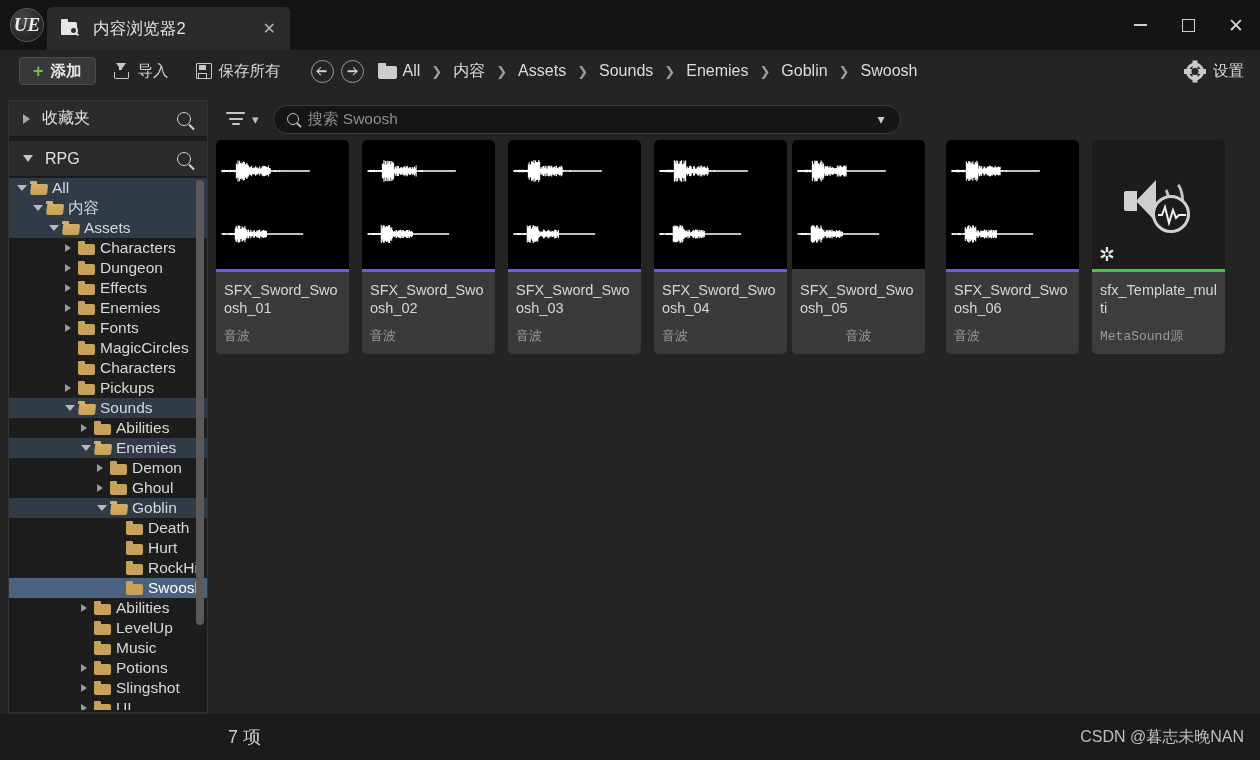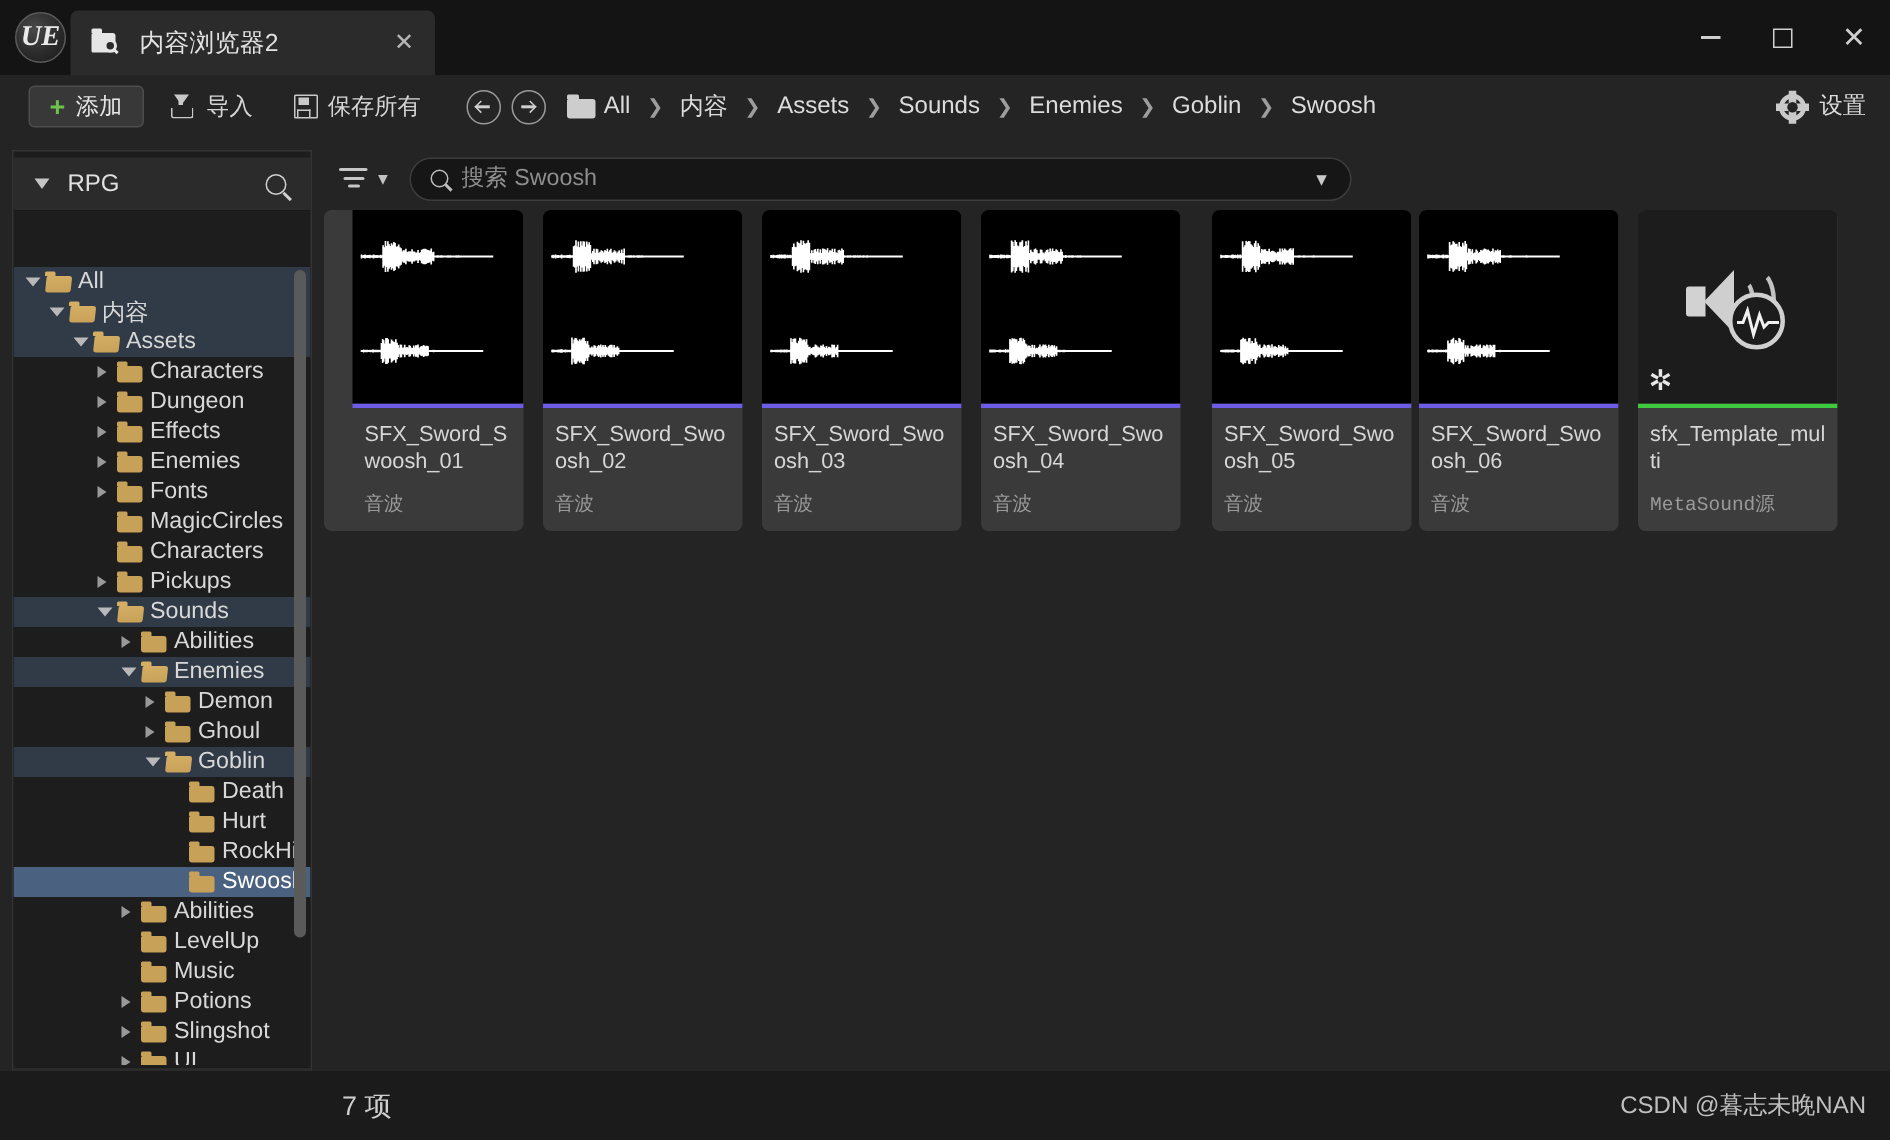--- a/index.html
+++ b/index.html
@@ -66,21 +66,21 @@
   .toolbar {
     position:absolute; left:0; top:50px; width:1260px; height:42px;
     background:#242424; display:flex; align-items:center;
   }
   .tb-add {
     margin-left:19px; height:28px; padding:0 13px;
     background:#383838; border:1px solid #4d4d4d; border-radius:4px;
     display:flex; align-items:center; gap:7px; cursor:pointer;
   }
   .plus { font-size:18px; color:#6cc24a; line-height:1; font-weight:bold; }
-  .tb-add span.lbl { font-size:15.5px; color:#e6e6e6; }
+  .tb-add span.lbl { font-size:15.5px; color:#e6e6e6;font-weight:bold; }
   .tb-btn {
     height:28px; padding:0 9px; margin-left:9px;
     display:flex; align-items:center; gap:7px; cursor:pointer; border-radius:3px;
   }
   .tb-btn span.lbl { font-size:15.5px; color:#d5d5d5; }
   .ico-import { width:17px; height:16px; position:relative; }
   .ico-import .arr {
     position:absolute; left:2px; top:0; width:0; height:0;
     border-left:5px solid transparent; border-right:5px solid transparent;
     border-top:7px solid #c9c9c9;
@@ -419,20 +419,25 @@
       </div>
     <div class="settings">
       <span class="gear">
           <i class="gear-in"></i>
         </span>
       <span class="lbl">设置</span>
     </div>
   </div>
 
   <div class="leftpanel">
+    <div class="panel-head">
+      <span class="tri right"></span>
+      <span class="ttl">收藏夹</span>
+      <span class="mag-ico"></span>
+    </div>
     <div class="panel-head second">
       <span class="tri down"></span>
       <span class="ttl">RPG</span>
       <span class="mag-ico"></span>
     </div>
     <div class="tree" id="tree">
         <div class="tnode sel-soft" style="top: 0px; position: absolute; left: 0px; right: 0px;">
           <span class="tarrow down" style="left: 8px;"></span>
           <span class="tfolder open" style="margin-left: 21px;">
             <i class="bd"></i>
@@ -658,21 +663,21 @@
           <i></i>
         </span>
       <span class="cv">▾</span>
       <div class="searchbox">
         <span class="sb-mag"></span>
         <input class="sb-input" placeholder="搜索 Swoosh" style="">
         <span class="sb-chev">▾</span>
       </div>
     </div>
     <div class="tiles" id="tiles">
-        <div class="tile" style="left: 0px; padding-left: 19px;">
+        <div class="tile" style="left: 0px;">
           <div class="thumb"><svg width="133" height="129" viewBox="0 0 133 129">
               <path d="M6.0 29.7L6.0 32.3M6.8 30.2L6.8 31.8M7.6 30.0L7.6 32.0M8.4 29.7L8.4 32.3M9.2 30.2L9.2 31.8M10.0 30.0L10.0 32.0M10.8 30.0L10.8 32.0M11.6 29.9L11.6 32.1M12.4 30.1L12.4 31.9M13.2 30.2L13.2 31.8M14.0 29.7L14.0 32.3M14.8 30.0L14.8 32.0M15.6 30.1L15.6 31.9M16.4 30.0L16.4 32.0M17.2 30.1L17.2 31.9M18.0 30.2L18.0 31.8M18.8 29.8L18.8 32.2M19.6 30.1L19.6 31.9M20.4 23.5L20.4 38.5M21.2 24.8L21.2 37.2M22.0 20.6L22.0 41.4M22.8 24.0L22.8 38.0M23.6 20.8L23.6 41.2M24.4 22.9L24.4 39.1M25.2 24.0L25.2 38.0M26.0 22.2L26.0 39.8M26.8 23.2L26.8 38.8M27.6 21.4L27.6 40.6M28.4 22.0L28.4 40.0M29.2 24.5L29.2 37.5M30.0 24.1L30.0 37.9M30.8 23.0L30.8 39.0M31.6 24.8L31.6 37.2M32.4 25.5L32.4 36.5M33.2 27.7L33.2 34.3M34.0 26.8L34.0 35.2M34.8 26.9L34.8 35.1M35.6 25.8L35.6 36.2M36.4 28.1L36.4 33.9M37.2 27.7L37.2 34.3M38.1 27.5L38.1 34.5M38.9 27.7L38.9 34.3M39.7 26.2L39.7 35.8M40.5 27.6L40.5 34.4M41.3 27.6L41.3 34.4M42.1 28.3L42.1 33.7M42.9 28.4L42.9 33.6M43.7 26.6L43.7 35.4M44.5 28.7L44.5 33.3M45.3 28.2L45.3 33.8M46.1 26.5L46.1 35.5M46.9 26.2L46.9 35.8M47.7 25.8L47.7 36.2M48.5 25.9L48.5 36.1M49.3 26.2L49.3 35.8M50.1 26.6L50.1 35.4M50.9 26.9L50.9 35.1M51.7 27.2L51.7 34.8M52.5 25.6L52.5 36.4M53.3 28.1L53.3 33.9M54.1 27.9L54.1 34.1M54.9 30.3L54.9 31.7M55.7 30.3L55.7 31.7M56.5 30.2L56.5 31.8M57.3 30.2L57.3 31.8M58.1 30.3L58.1 31.7M58.9 30.1L58.9 31.9M59.7 30.1L59.7 31.9M60.5 30.3L60.5 31.7M61.3 30.3L61.3 31.7M62.1 30.3L62.1 31.7M62.9 30.3L62.9 31.7M63.7 30.1L63.7 31.9M64.5 30.3L64.5 31.7M65.3 30.2L65.3 31.8M66.1 30.3L66.1 31.7M66.9 30.3L66.9 31.7M67.7 30.3L67.7 31.7M68.5 30.3L68.5 31.7M69.3 30.2L69.3 31.8M70.1 30.3L70.1 31.7M70.9 30.2L70.9 31.8M71.7 30.3L71.7 31.7M72.5 30.3L72.5 31.7M73.3 30.3L73.3 31.7M74.1 30.3L74.1 31.7M74.9 30.3L74.9 31.7M75.7 30.3L75.7 31.7M76.5 30.3L76.5 31.7M77.3 30.3L77.3 31.7M78.1 30.3L78.1 31.7M78.9 30.3L78.9 31.7M79.7 30.3L79.7 31.7M80.5 30.3L80.5 31.7M81.3 30.3L81.3 31.7M82.1 30.3L82.1 31.7M82.9 30.3L82.9 31.7M83.7 30.3L83.7 31.7M84.5 30.3L84.5 31.7M85.3 30.3L85.3 31.7M86.1 30.3L86.1 31.7M86.9 30.3L86.9 31.7M87.7 30.3L87.7 31.7M88.5 30.3L88.5 31.7M89.3 30.3L89.3 31.7M90.1 30.3L90.1 31.7M90.9 30.3L90.9 31.7M91.7 30.3L91.7 31.7M92.5 30.3L92.5 31.7M93.3 30.3L93.3 31.7" stroke="#ffffff" stroke-width="1.1"></path>
               <path d="M6.0 93.3L6.0 94.7M6.7 93.3L6.7 94.7M7.5 93.0L7.5 95.0M8.2 93.3L8.2 94.7M9.0 93.1L9.0 94.9M9.7 93.2L9.7 94.8M10.4 93.3L10.4 94.7M11.2 93.3L11.2 94.7M11.9 93.2L11.9 94.8M12.7 93.3L12.7 94.7M13.4 93.0L13.4 95.0M14.1 93.0L14.1 95.0M14.9 93.3L14.9 94.7M15.6 93.1L15.6 94.9M16.4 93.2L16.4 94.8M17.1 93.1L17.1 94.9M17.8 93.3L17.8 94.7M18.6 93.1L18.6 94.9M19.3 88.6L19.3 99.4M20.1 86.0L20.1 102.0M20.8 86.8L20.8 101.2M21.5 89.0L21.5 99.0M22.3 85.3L22.3 102.7M23.0 85.4L23.0 102.6M23.8 86.1L23.8 101.9M24.5 89.0L24.5 99.0M25.2 89.0L25.2 99.0M26.0 86.4L26.0 101.6M26.7 87.1L26.7 100.9M27.4 87.9L27.4 100.1M28.2 88.2L28.2 99.8M28.9 86.1L28.9 101.9M29.7 88.5L29.7 99.5M30.4 90.0L30.4 98.0M31.1 91.9L31.1 96.1M31.9 89.6L31.9 98.4M32.6 89.8L32.6 98.2M33.4 91.8L33.4 96.2M34.1 91.7L34.1 96.3M34.8 89.8L34.8 98.2M35.6 91.7L35.6 96.3M36.3 91.4L36.3 96.6M37.1 91.9L37.1 96.1M37.8 90.2L37.8 97.8M38.5 90.5L38.5 97.5M39.3 91.9L39.3 96.1M40.0 92.0L40.0 96.0M40.8 90.4L40.8 97.6M41.5 91.6L41.5 96.4M42.2 90.2L42.2 97.8M43.0 90.2L43.0 97.8M43.7 89.6L43.7 98.4M44.5 92.1L44.5 95.9M45.2 91.4L45.2 96.6M45.9 90.6L45.9 97.4M46.7 90.8L46.7 97.2M47.4 90.0L47.4 98.0M48.2 90.5L48.2 97.5M48.9 90.9L48.9 97.1M49.6 90.5L49.6 97.5M50.4 90.9L50.4 97.1M51.1 93.3L51.1 94.7M51.9 93.3L51.9 94.7M52.6 93.3L52.6 94.7M53.3 93.3L53.3 94.7M54.1 93.2L54.1 94.8M54.8 93.3L54.8 94.7M55.6 93.3L55.6 94.7M56.3 93.3L56.3 94.7M57.0 93.3L57.0 94.7M57.8 93.3L57.8 94.7M58.5 93.3L58.5 94.7M59.3 93.3L59.3 94.7M60.0 93.3L60.0 94.7M60.7 93.3L60.7 94.7M61.5 93.3L61.5 94.7M62.2 93.3L62.2 94.7M63.0 93.3L63.0 94.7M63.7 93.3L63.7 94.7M64.4 93.3L64.4 94.7M65.2 93.3L65.2 94.7M65.9 93.3L65.9 94.7M66.7 93.3L66.7 94.7M67.4 93.3L67.4 94.7M68.1 93.3L68.1 94.7M68.9 93.3L68.9 94.7M69.6 93.3L69.6 94.7M70.3 93.3L70.3 94.7M71.1 93.3L71.1 94.7M71.8 93.3L71.8 94.7M72.6 93.3L72.6 94.7M73.3 93.3L73.3 94.7M74.0 93.3L74.0 94.7M74.8 93.3L74.8 94.7M75.5 93.3L75.5 94.7M76.3 93.3L76.3 94.7M77.0 93.3L77.0 94.7M77.7 93.3L77.7 94.7M78.5 93.3L78.5 94.7M79.2 93.3L79.2 94.7M80.0 93.3L80.0 94.7M80.7 93.3L80.7 94.7M81.4 93.3L81.4 94.7M82.2 93.3L82.2 94.7M82.9 93.3L82.9 94.7M83.7 93.3L83.7 94.7M84.4 93.3L84.4 94.7M85.1 93.3L85.1 94.7M85.9 93.3L85.9 94.7M86.6 93.3L86.6 94.7" stroke="#ffffff" stroke-width="1.1"></path>
             </svg></div>
           <div class="accent" style="background: rgb(108, 92, 231);"></div>
           <div class="tname">SFX_Sword_Swoosh_01</div>
           <div class="ttype">音波</div>
         </div>
         <div class="tile" style="left: 146px;">
           <div class="thumb"><svg width="133" height="129" viewBox="0 0 133 129">
@@ -694,21 +699,21 @@
         </div>
         <div class="tile" style="left: 438px;">
           <div class="thumb"><svg width="133" height="129" viewBox="0 0 133 129">
               <path d="M6.0 29.9L6.0 32.1M6.8 29.9L6.8 32.1M7.6 30.0L7.6 32.0M8.4 30.1L8.4 31.9M9.2 30.0L9.2 32.0M10.0 30.0L10.0 32.0M10.8 30.0L10.8 32.0M11.6 29.9L11.6 32.1M12.4 30.1L12.4 31.9M13.2 29.7L13.2 32.3M14.0 29.8L14.0 32.2M14.8 29.9L14.8 32.1M15.6 29.8L15.6 32.2M16.4 30.1L16.4 31.9M17.2 29.8L17.2 32.2M18.0 29.8L18.0 32.2M18.8 30.0L18.8 32.0M19.6 30.1L19.6 31.9M20.4 20.3L20.4 41.7M21.2 21.1L21.2 40.9M22.0 24.0L22.0 38.0M22.8 20.2L22.8 41.8M23.6 21.3L23.6 40.7M24.4 23.7L24.4 38.3M25.2 24.1L25.2 37.9M26.0 21.5L26.0 40.5M26.8 21.1L26.8 40.9M27.6 20.1L27.6 41.9M28.4 24.6L28.4 37.4M29.2 24.0L29.2 38.0M30.0 20.8L30.0 41.2M30.8 23.6L30.8 38.4M31.6 20.4L31.6 41.6M32.4 28.6L32.4 33.4M33.2 26.5L33.2 35.5M34.0 27.8L34.0 34.2M34.8 28.1L34.8 33.9M35.6 26.1L35.6 35.9M36.4 25.7L36.4 36.3M37.2 26.6L37.2 35.4M38.1 28.9L38.1 33.1M38.9 28.8L38.9 33.2M39.7 26.3L39.7 35.7M40.5 26.5L40.5 35.5M41.3 28.4L41.3 33.6M42.1 29.0L42.1 33.0M42.9 27.8L42.9 34.2M43.7 26.7L43.7 35.3M44.5 26.4L44.5 35.6M45.3 28.1L45.3 33.9M46.1 25.7L46.1 36.3M46.9 27.5L46.9 34.5M47.7 25.6L47.7 36.4M48.5 27.4L48.5 34.6M49.3 27.3L49.3 34.7M50.1 26.2L50.1 35.8M50.9 26.9L50.9 35.1M51.7 27.9L51.7 34.1M52.5 28.2L52.5 33.8M53.3 26.2L53.3 35.8M54.1 27.9L54.1 34.1M54.9 30.2L54.9 31.8M55.7 30.3L55.7 31.7M56.5 30.0L56.5 32.0M57.3 30.3L57.3 31.7M58.1 30.3L58.1 31.7M58.9 30.2L58.9 31.8M59.7 30.3L59.7 31.7M60.5 30.1L60.5 31.9M61.3 30.2L61.3 31.8M62.1 30.3L62.1 31.7M62.9 30.3L62.9 31.7M63.7 30.3L63.7 31.7M64.5 30.2L64.5 31.8M65.3 30.3L65.3 31.7M66.1 30.2L66.1 31.8M66.9 30.3L66.9 31.7M67.7 30.3L67.7 31.7M68.5 30.3L68.5 31.7M69.3 30.3L69.3 31.7M70.1 30.3L70.1 31.7M70.9 30.3L70.9 31.7M71.7 30.3L71.7 31.7M72.5 30.3L72.5 31.7M73.3 30.3L73.3 31.7M74.1 30.3L74.1 31.7M74.9 30.3L74.9 31.7M75.7 30.3L75.7 31.7M76.5 30.3L76.5 31.7M77.3 30.3L77.3 31.7M78.1 30.3L78.1 31.7M78.9 30.3L78.9 31.7M79.7 30.3L79.7 31.7M80.5 30.3L80.5 31.7M81.3 30.3L81.3 31.7M82.1 30.3L82.1 31.7M82.9 30.3L82.9 31.7M83.7 30.3L83.7 31.7M84.5 30.3L84.5 31.7M85.3 30.3L85.3 31.7M86.1 30.3L86.1 31.7M86.9 30.3L86.9 31.7M87.7 30.3L87.7 31.7M88.5 30.3L88.5 31.7M89.3 30.3L89.3 31.7M90.1 30.3L90.1 31.7M90.9 30.3L90.9 31.7M91.7 30.3L91.7 31.7M92.5 30.3L92.5 31.7M93.3 30.3L93.3 31.7" stroke="#ffffff" stroke-width="1.1"></path>
               <path d="M6.0 93.0L6.0 95.0M6.7 93.0L6.7 95.0M7.5 93.0L7.5 95.0M8.2 93.2L8.2 94.8M9.0 93.0L9.0 95.0M9.7 93.2L9.7 94.8M10.4 93.3L10.4 94.7M11.2 93.3L11.2 94.7M11.9 93.2L11.9 94.8M12.7 93.0L12.7 95.0M13.4 93.1L13.4 94.9M14.1 93.3L14.1 94.7M14.9 93.1L14.9 94.9M15.6 93.2L15.6 94.8M16.4 92.9L16.4 95.1M17.1 93.3L17.1 94.7M17.8 93.0L17.8 95.0M18.6 93.2L18.6 94.8M19.3 86.0L19.3 102.0M20.1 87.0L20.1 101.0M20.8 85.5L20.8 102.5M21.5 85.9L21.5 102.1M22.3 85.7L22.3 102.3M23.0 86.1L23.0 101.9M23.8 86.2L23.8 101.8M24.5 88.4L24.5 99.6M25.2 87.3L25.2 100.7M26.0 85.3L26.0 102.7M26.7 85.2L26.7 102.8M27.4 87.5L27.4 100.5M28.2 85.6L28.2 102.4M28.9 86.7L28.9 101.3M29.7 89.0L29.7 99.0M30.4 89.7L30.4 98.3M31.1 90.9L31.1 97.1M31.9 90.4L31.9 97.6M32.6 90.7L32.6 97.3M33.4 92.0L33.4 96.0M34.1 89.8L34.1 98.2M34.8 91.9L34.8 96.1M35.6 90.0L35.6 98.0M36.3 92.4L36.3 95.6M37.1 91.9L37.1 96.1M37.8 92.1L37.8 95.9M38.5 91.1L38.5 96.9M39.3 89.7L39.3 98.3M40.0 91.6L40.0 96.4M40.8 90.6L40.8 97.4M41.5 89.6L41.5 98.4M42.2 90.0L42.2 98.0M43.0 89.6L43.0 98.4M43.7 90.6L43.7 97.4M44.5 92.0L44.5 96.0M45.2 89.8L45.2 98.2M45.9 91.5L45.9 96.5M46.7 90.5L46.7 97.5M47.4 90.0L47.4 98.0M48.2 91.0L48.2 97.0M48.9 90.1L48.9 97.9M49.6 91.8L49.6 96.2M50.4 90.9L50.4 97.1M51.1 93.2L51.1 94.8M51.9 93.3L51.9 94.7M52.6 93.2L52.6 94.8M53.3 93.3L53.3 94.7M54.1 93.3L54.1 94.7M54.8 93.2L54.8 94.8M55.6 93.2L55.6 94.8M56.3 93.3L56.3 94.7M57.0 93.3L57.0 94.7M57.8 93.3L57.8 94.7M58.5 93.3L58.5 94.7M59.3 93.3L59.3 94.7M60.0 93.3L60.0 94.7M60.7 93.3L60.7 94.7M61.5 93.3L61.5 94.7M62.2 93.3L62.2 94.7M63.0 93.3L63.0 94.7M63.7 93.3L63.7 94.7M64.4 93.3L64.4 94.7M65.2 93.3L65.2 94.7M65.9 93.3L65.9 94.7M66.7 93.3L66.7 94.7M67.4 93.3L67.4 94.7M68.1 93.3L68.1 94.7M68.9 93.3L68.9 94.7M69.6 93.3L69.6 94.7M70.3 93.3L70.3 94.7M71.1 93.3L71.1 94.7M71.8 93.3L71.8 94.7M72.6 93.3L72.6 94.7M73.3 93.3L73.3 94.7M74.0 93.3L74.0 94.7M74.8 93.3L74.8 94.7M75.5 93.3L75.5 94.7M76.3 93.3L76.3 94.7M77.0 93.3L77.0 94.7M77.7 93.3L77.7 94.7M78.5 93.3L78.5 94.7M79.2 93.3L79.2 94.7M80.0 93.3L80.0 94.7M80.7 93.3L80.7 94.7M81.4 93.3L81.4 94.7M82.2 93.3L82.2 94.7M82.9 93.3L82.9 94.7M83.7 93.3L83.7 94.7M84.4 93.3L84.4 94.7M85.1 93.3L85.1 94.7M85.9 93.3L85.9 94.7M86.6 93.3L86.6 94.7" stroke="#ffffff" stroke-width="1.1"></path>
             </svg></div>
           <div class="accent" style="background: rgb(108, 92, 231);"></div>
           <div class="tname">SFX_Sword_Swoosh_04</div>
           <div class="ttype">音波</div>
         </div>
-        <div class="tile" style="left: 592px;">
+        <div class="tile" style="left: 576px; align-items: center;">
           <div class="thumb"><svg width="133" height="129" viewBox="0 0 133 129">
               <path d="M6.0 29.8L6.0 32.2M6.8 30.1L6.8 31.9M7.6 30.2L7.6 31.8M8.4 30.1L8.4 31.9M9.2 30.0L9.2 32.0M10.0 30.0L10.0 32.0M10.8 30.2L10.8 31.8M11.6 30.1L11.6 31.9M12.4 30.2L12.4 31.8M13.2 29.8L13.2 32.2M14.0 29.7L14.0 32.3M14.8 30.0L14.8 32.0M15.6 29.8L15.6 32.2M16.4 30.2L16.4 31.8M17.2 29.7L17.2 32.3M18.0 30.1L18.0 31.9M18.8 29.7L18.8 32.3M19.6 30.2L19.6 31.8M20.4 20.9L20.4 41.1M21.2 24.8L21.2 37.2M22.0 23.5L22.0 38.5M22.8 20.6L22.8 41.4M23.6 21.4L23.6 40.6M24.4 20.7L24.4 41.3M25.2 20.8L25.2 41.2M26.0 22.9L26.0 39.1M26.8 23.7L26.8 38.3M27.6 24.6L27.6 37.4M28.4 22.2L28.4 39.8M29.2 20.5L29.2 41.5M30.0 24.7L30.0 37.3M30.8 22.2L30.8 39.8M31.6 23.9L31.6 38.1M32.4 28.5L32.4 33.5M33.2 26.0L33.2 36.0M34.0 26.9L34.0 35.1M34.8 26.2L34.8 35.8M35.6 26.1L35.6 35.9M36.4 27.3L36.4 34.7M37.2 27.5L37.2 34.5M38.1 25.9L38.1 36.1M38.9 28.0L38.9 34.0M39.7 27.4L39.7 34.6M40.5 27.2L40.5 34.8M41.3 27.5L41.3 34.5M42.1 28.1L42.1 33.9M42.9 28.8L42.9 33.2M43.7 27.9L43.7 34.1M44.5 27.9L44.5 34.1M45.3 25.6L45.3 36.4M46.1 27.8L46.1 34.2M46.9 25.6L46.9 36.4M47.7 26.8L47.7 35.2M48.5 25.6L48.5 36.4M49.3 26.5L49.3 35.5M50.1 27.2L50.1 34.8M50.9 26.9L50.9 35.1M51.7 25.8L51.7 36.2M52.5 25.5L52.5 36.5M53.3 26.8L53.3 35.2M54.1 25.5L54.1 36.5M54.9 30.3L54.9 31.7M55.7 30.3L55.7 31.7M56.5 30.3L56.5 31.7M57.3 30.3L57.3 31.7M58.1 30.2L58.1 31.8M58.9 30.3L58.9 31.7M59.7 30.3L59.7 31.7M60.5 30.3L60.5 31.7M61.3 30.2L61.3 31.8M62.1 30.3L62.1 31.7M62.9 30.3L62.9 31.7M63.7 30.3L63.7 31.7M64.5 30.3L64.5 31.7M65.3 30.3L65.3 31.7M66.1 30.3L66.1 31.7M66.9 30.3L66.9 31.7M67.7 30.2L67.7 31.8M68.5 30.3L68.5 31.7M69.3 30.3L69.3 31.7M70.1 30.3L70.1 31.7M70.9 30.3L70.9 31.7M71.7 30.3L71.7 31.7M72.5 30.3L72.5 31.7M73.3 30.3L73.3 31.7M74.1 30.3L74.1 31.7M74.9 30.3L74.9 31.7M75.7 30.3L75.7 31.7M76.5 30.3L76.5 31.7M77.3 30.3L77.3 31.7M78.1 30.3L78.1 31.7M78.9 30.3L78.9 31.7M79.7 30.3L79.7 31.7M80.5 30.3L80.5 31.7M81.3 30.3L81.3 31.7M82.1 30.3L82.1 31.7M82.9 30.3L82.9 31.7M83.7 30.3L83.7 31.7M84.5 30.3L84.5 31.7M85.3 30.3L85.3 31.7M86.1 30.3L86.1 31.7M86.9 30.3L86.9 31.7M87.7 30.3L87.7 31.7M88.5 30.3L88.5 31.7M89.3 30.3L89.3 31.7M90.1 30.3L90.1 31.7M90.9 30.3L90.9 31.7M91.7 30.3L91.7 31.7M92.5 30.3L92.5 31.7M93.3 30.3L93.3 31.7" stroke="#ffffff" stroke-width="1.1"></path>
               <path d="M6.0 93.3L6.0 94.7M6.7 93.2L6.7 94.8M7.5 93.2L7.5 94.8M8.2 93.2L8.2 94.8M9.0 93.0L9.0 95.0M9.7 93.2L9.7 94.8M10.4 93.0L10.4 95.0M11.2 93.0L11.2 95.0M11.9 93.3L11.9 94.7M12.7 93.0L12.7 95.0M13.4 93.0L13.4 95.0M14.1 93.0L14.1 95.0M14.9 93.1L14.9 94.9M15.6 93.3L15.6 94.7M16.4 93.3L16.4 94.7M17.1 93.0L17.1 95.0M17.8 93.2L17.8 94.8M18.6 93.2L18.6 94.8M19.3 86.5L19.3 101.5M20.1 86.0L20.1 102.0M20.8 85.1L20.8 102.9M21.5 86.2L21.5 101.8M22.3 85.8L22.3 102.2M23.0 87.6L23.0 100.4M23.8 87.6L23.8 100.4M24.5 85.5L24.5 102.5M25.2 85.3L25.2 102.7M26.0 89.0L26.0 99.0M26.7 87.3L26.7 100.7M27.4 88.7L27.4 99.3M28.2 88.7L28.2 99.3M28.9 85.5L28.9 102.5M29.7 87.8L29.7 100.2M30.4 89.6L30.4 98.4M31.1 90.6L31.1 97.4M31.9 89.7L31.9 98.3M32.6 92.0L32.6 96.0M33.4 92.1L33.4 95.9M34.1 91.1L34.1 96.9M34.8 89.7L34.8 98.3M35.6 90.4L35.6 97.6M36.3 91.7L36.3 96.3M37.1 90.0L37.1 98.0M37.8 89.9L37.8 98.1M38.5 90.4L38.5 97.6M39.3 91.8L39.3 96.2M40.0 89.5L40.0 98.5M40.8 91.6L40.8 96.4M41.5 90.9L41.5 97.1M42.2 90.9L42.2 97.1M43.0 91.3L43.0 96.7M43.7 92.0L43.7 96.0M44.5 90.0L44.5 98.0M45.2 91.1L45.2 96.9M45.9 90.9L45.9 97.1M46.7 91.3L46.7 96.7M47.4 89.9L47.4 98.1M48.2 92.2L48.2 95.8M48.9 90.8L48.9 97.2M49.6 92.3L49.6 95.7M50.4 91.8L50.4 96.2M51.1 93.3L51.1 94.7M51.9 93.3L51.9 94.7M52.6 93.3L52.6 94.7M53.3 93.3L53.3 94.7M54.1 93.3L54.1 94.7M54.8 93.3L54.8 94.7M55.6 93.3L55.6 94.7M56.3 93.3L56.3 94.7M57.0 93.3L57.0 94.7M57.8 93.3L57.8 94.7M58.5 93.3L58.5 94.7M59.3 93.3L59.3 94.7M60.0 93.3L60.0 94.7M60.7 93.3L60.7 94.7M61.5 93.3L61.5 94.7M62.2 93.3L62.2 94.7M63.0 93.3L63.0 94.7M63.7 93.3L63.7 94.7M64.4 93.3L64.4 94.7M65.2 93.3L65.2 94.7M65.9 93.3L65.9 94.7M66.7 93.3L66.7 94.7M67.4 93.3L67.4 94.7M68.1 93.3L68.1 94.7M68.9 93.3L68.9 94.7M69.6 93.3L69.6 94.7M70.3 93.3L70.3 94.7M71.1 93.3L71.1 94.7M71.8 93.3L71.8 94.7M72.6 93.3L72.6 94.7M73.3 93.3L73.3 94.7M74.0 93.3L74.0 94.7M74.8 93.3L74.8 94.7M75.5 93.3L75.5 94.7M76.3 93.3L76.3 94.7M77.0 93.3L77.0 94.7M77.7 93.3L77.7 94.7M78.5 93.3L78.5 94.7M79.2 93.3L79.2 94.7M80.0 93.3L80.0 94.7M80.7 93.3L80.7 94.7M81.4 93.3L81.4 94.7M82.2 93.3L82.2 94.7M82.9 93.3L82.9 94.7M83.7 93.3L83.7 94.7M84.4 93.3L84.4 94.7M85.1 93.3L85.1 94.7M85.9 93.3L85.9 94.7M86.6 93.3L86.6 94.7" stroke="#ffffff" stroke-width="1.1"></path>
             </svg></div>
           <div class="accent" style="background: rgb(108, 92, 231);"></div>
           <div class="tname">SFX_Sword_Swoosh_05</div>
           <div class="ttype">音波</div>
         </div>
         <div class="tile" style="left: 730px;">
           <div class="thumb"><svg width="133" height="129" viewBox="0 0 133 129">

